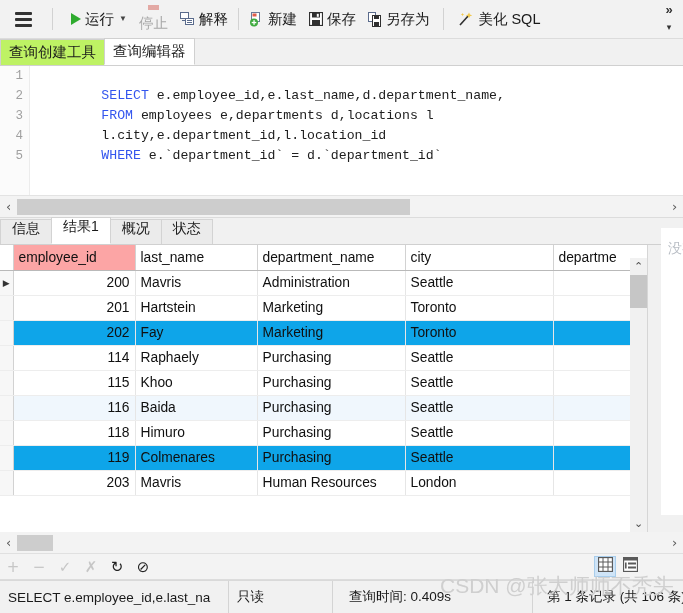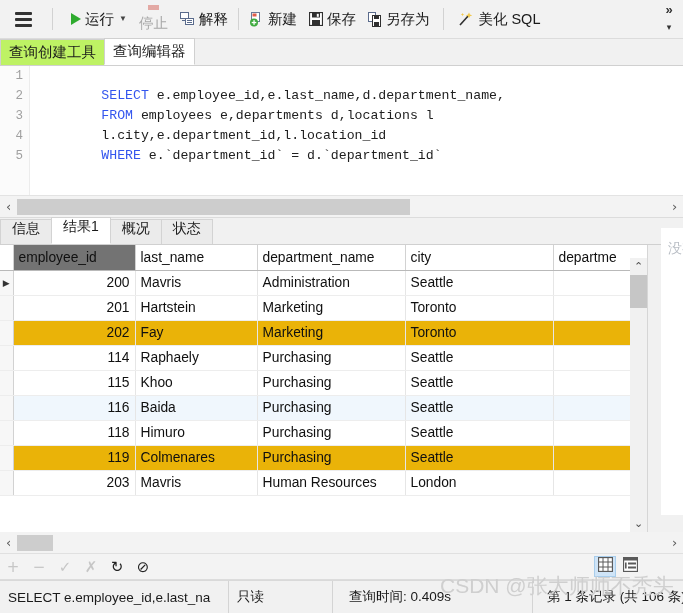--- a/index.html
+++ b/index.html
@@ -200,38 +200,38 @@
     background: #ffffff;
     border-right: 1px solid #d2d2d2;
     border-bottom: 1px solid #b9b9b9;
     font-weight: normal;
     text-align: left;
     padding: 0 5px;
     white-space: nowrap;
     overflow: hidden;
     cursor: pointer;
   }
-  table.grid th.sel { background: #737373; }
+  table.grid th.sel { background: #fca5a5; }
   table.grid th.marker { width: 13px; padding: 0; border-right: 1px solid #d2d2d2; }
   table.grid td {
     height: 25px;
     border-right: 1px solid #e6e6e6;
     border-bottom: 1px solid #ededed;
     padding: 0 5px;
     white-space: nowrap;
     overflow: hidden;
   }
   table.grid td.marker {
     width: 13px; padding: 0;
     background: #f7f7f7;
     border-right: 1px solid #d2d2d2;
     text-align: center;
     color: #333; font-size: 9px;
   }
-  tr.alt td { background: #eab308; }
+  tr.alt td { background: #0ea5e9; }
   tr.hl td { background: #f0f7fd; }
   tr.hl td.marker { background: #f7f7f7; }
   td.num { text-align: right; }
 
   
   .g-vscroll {
     position: absolute; left: 630px; top: 258px;
     width: 17px; height: 274px;
     background: #f1f1f1;
   }

